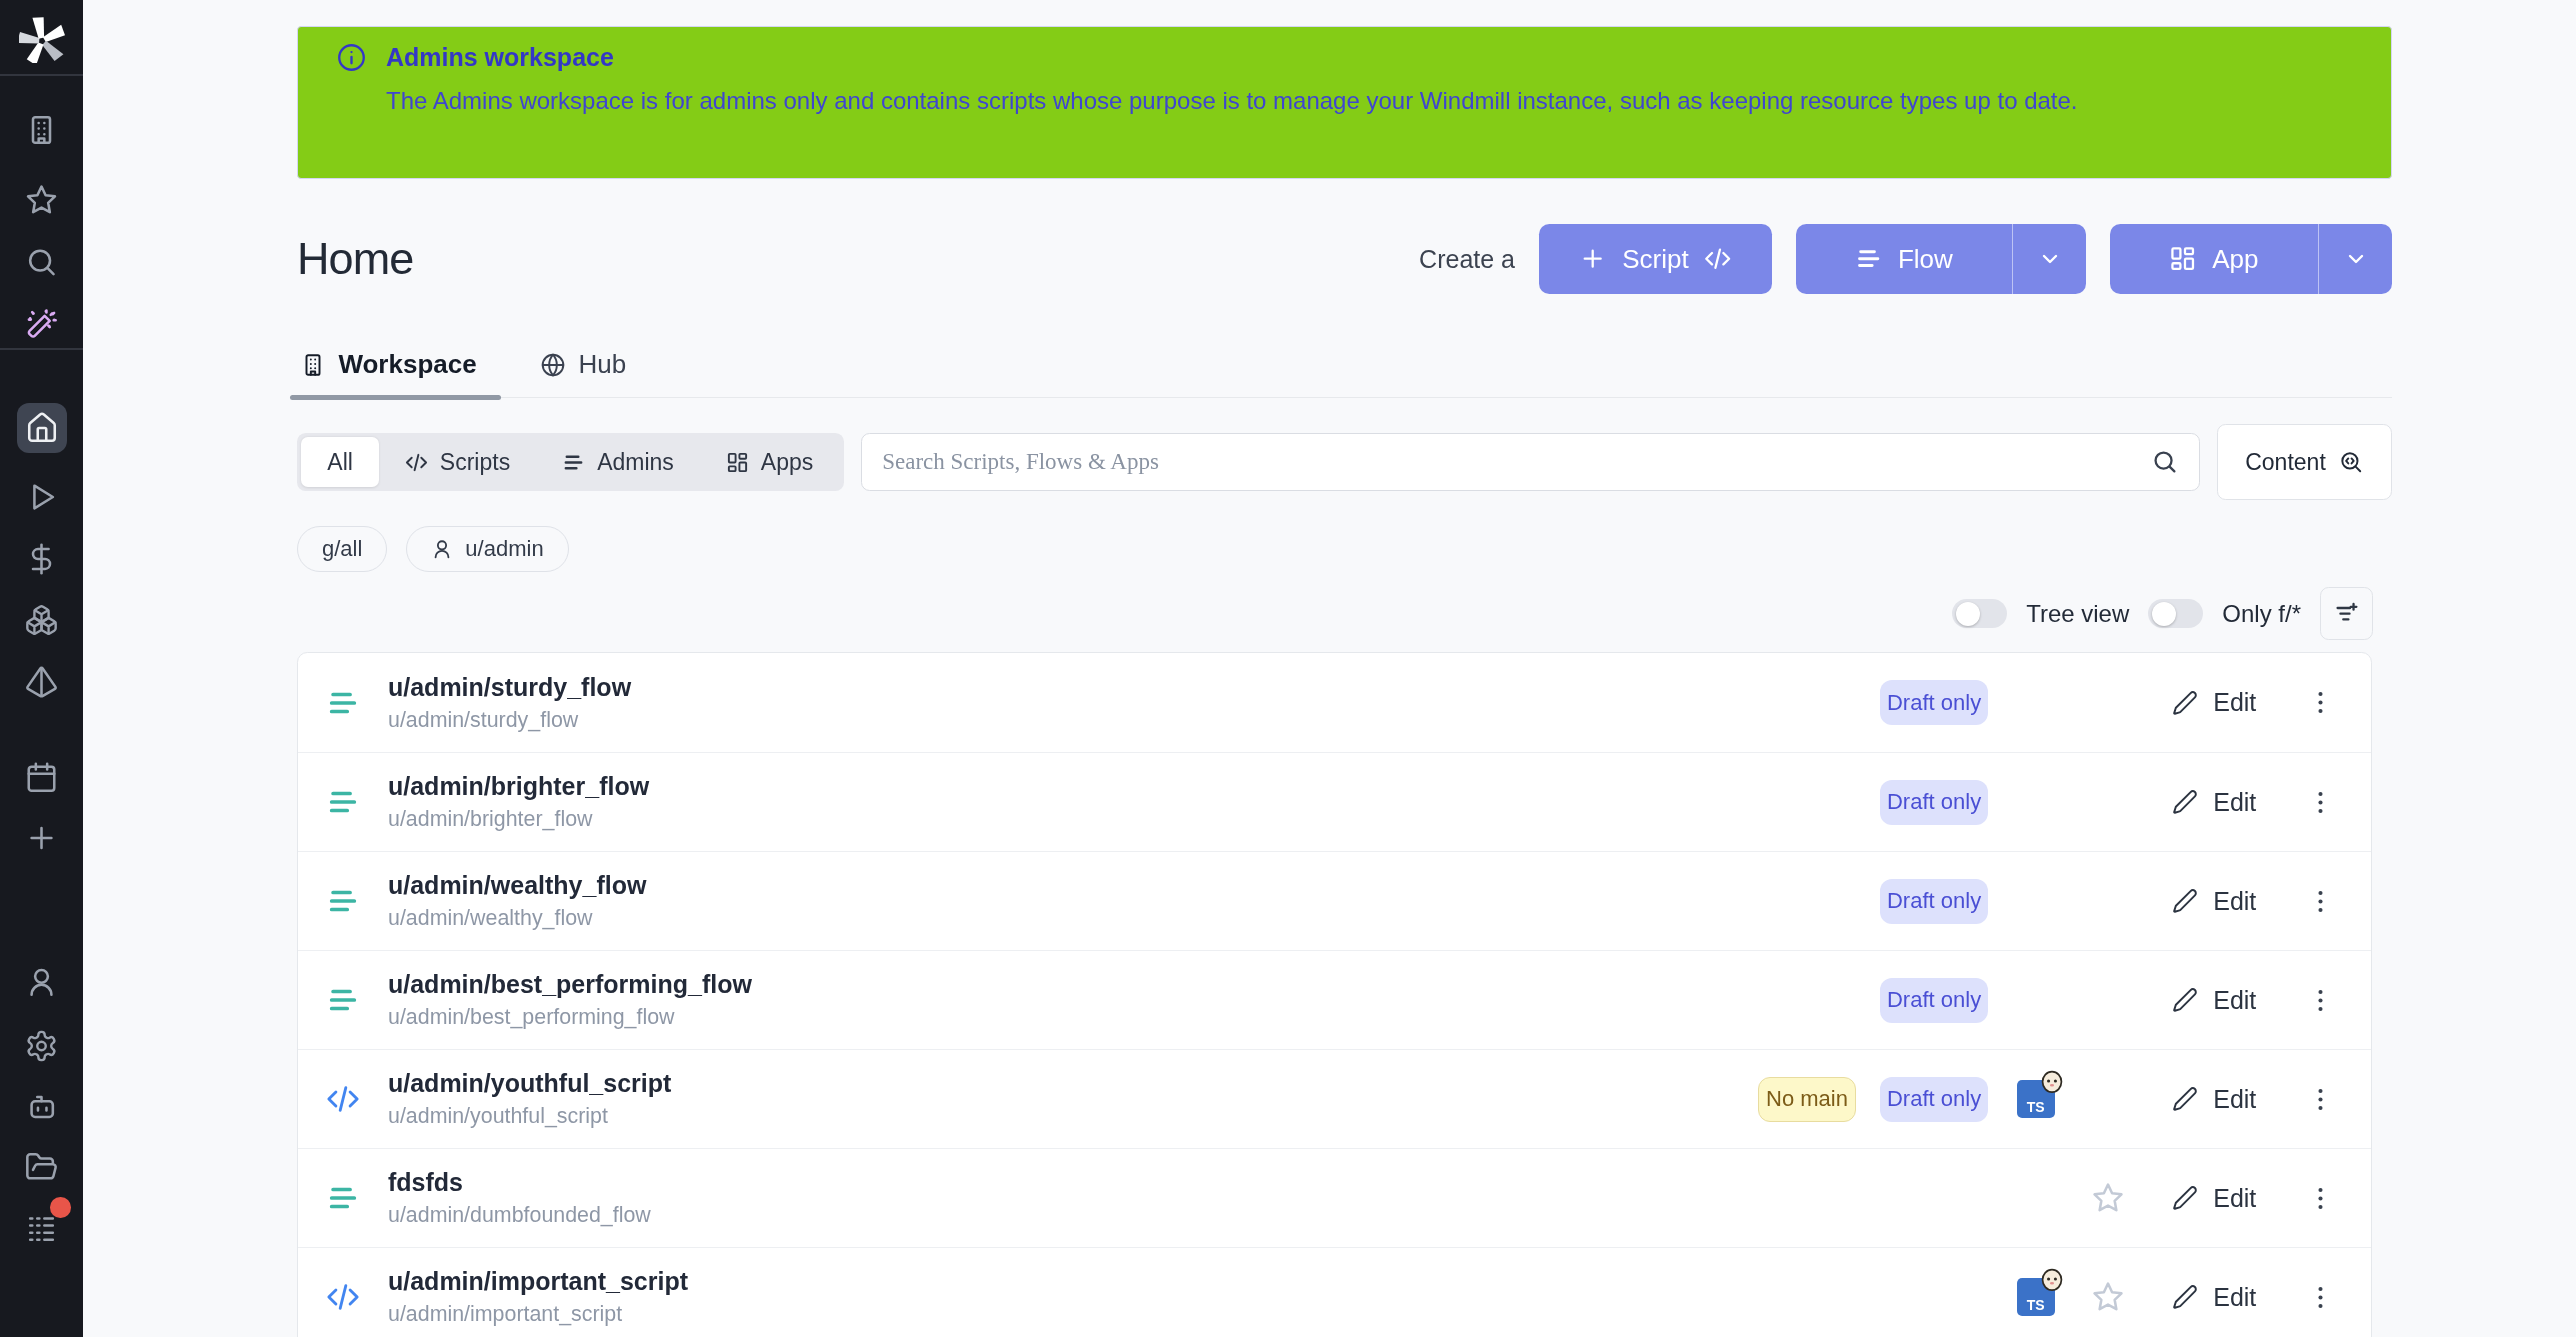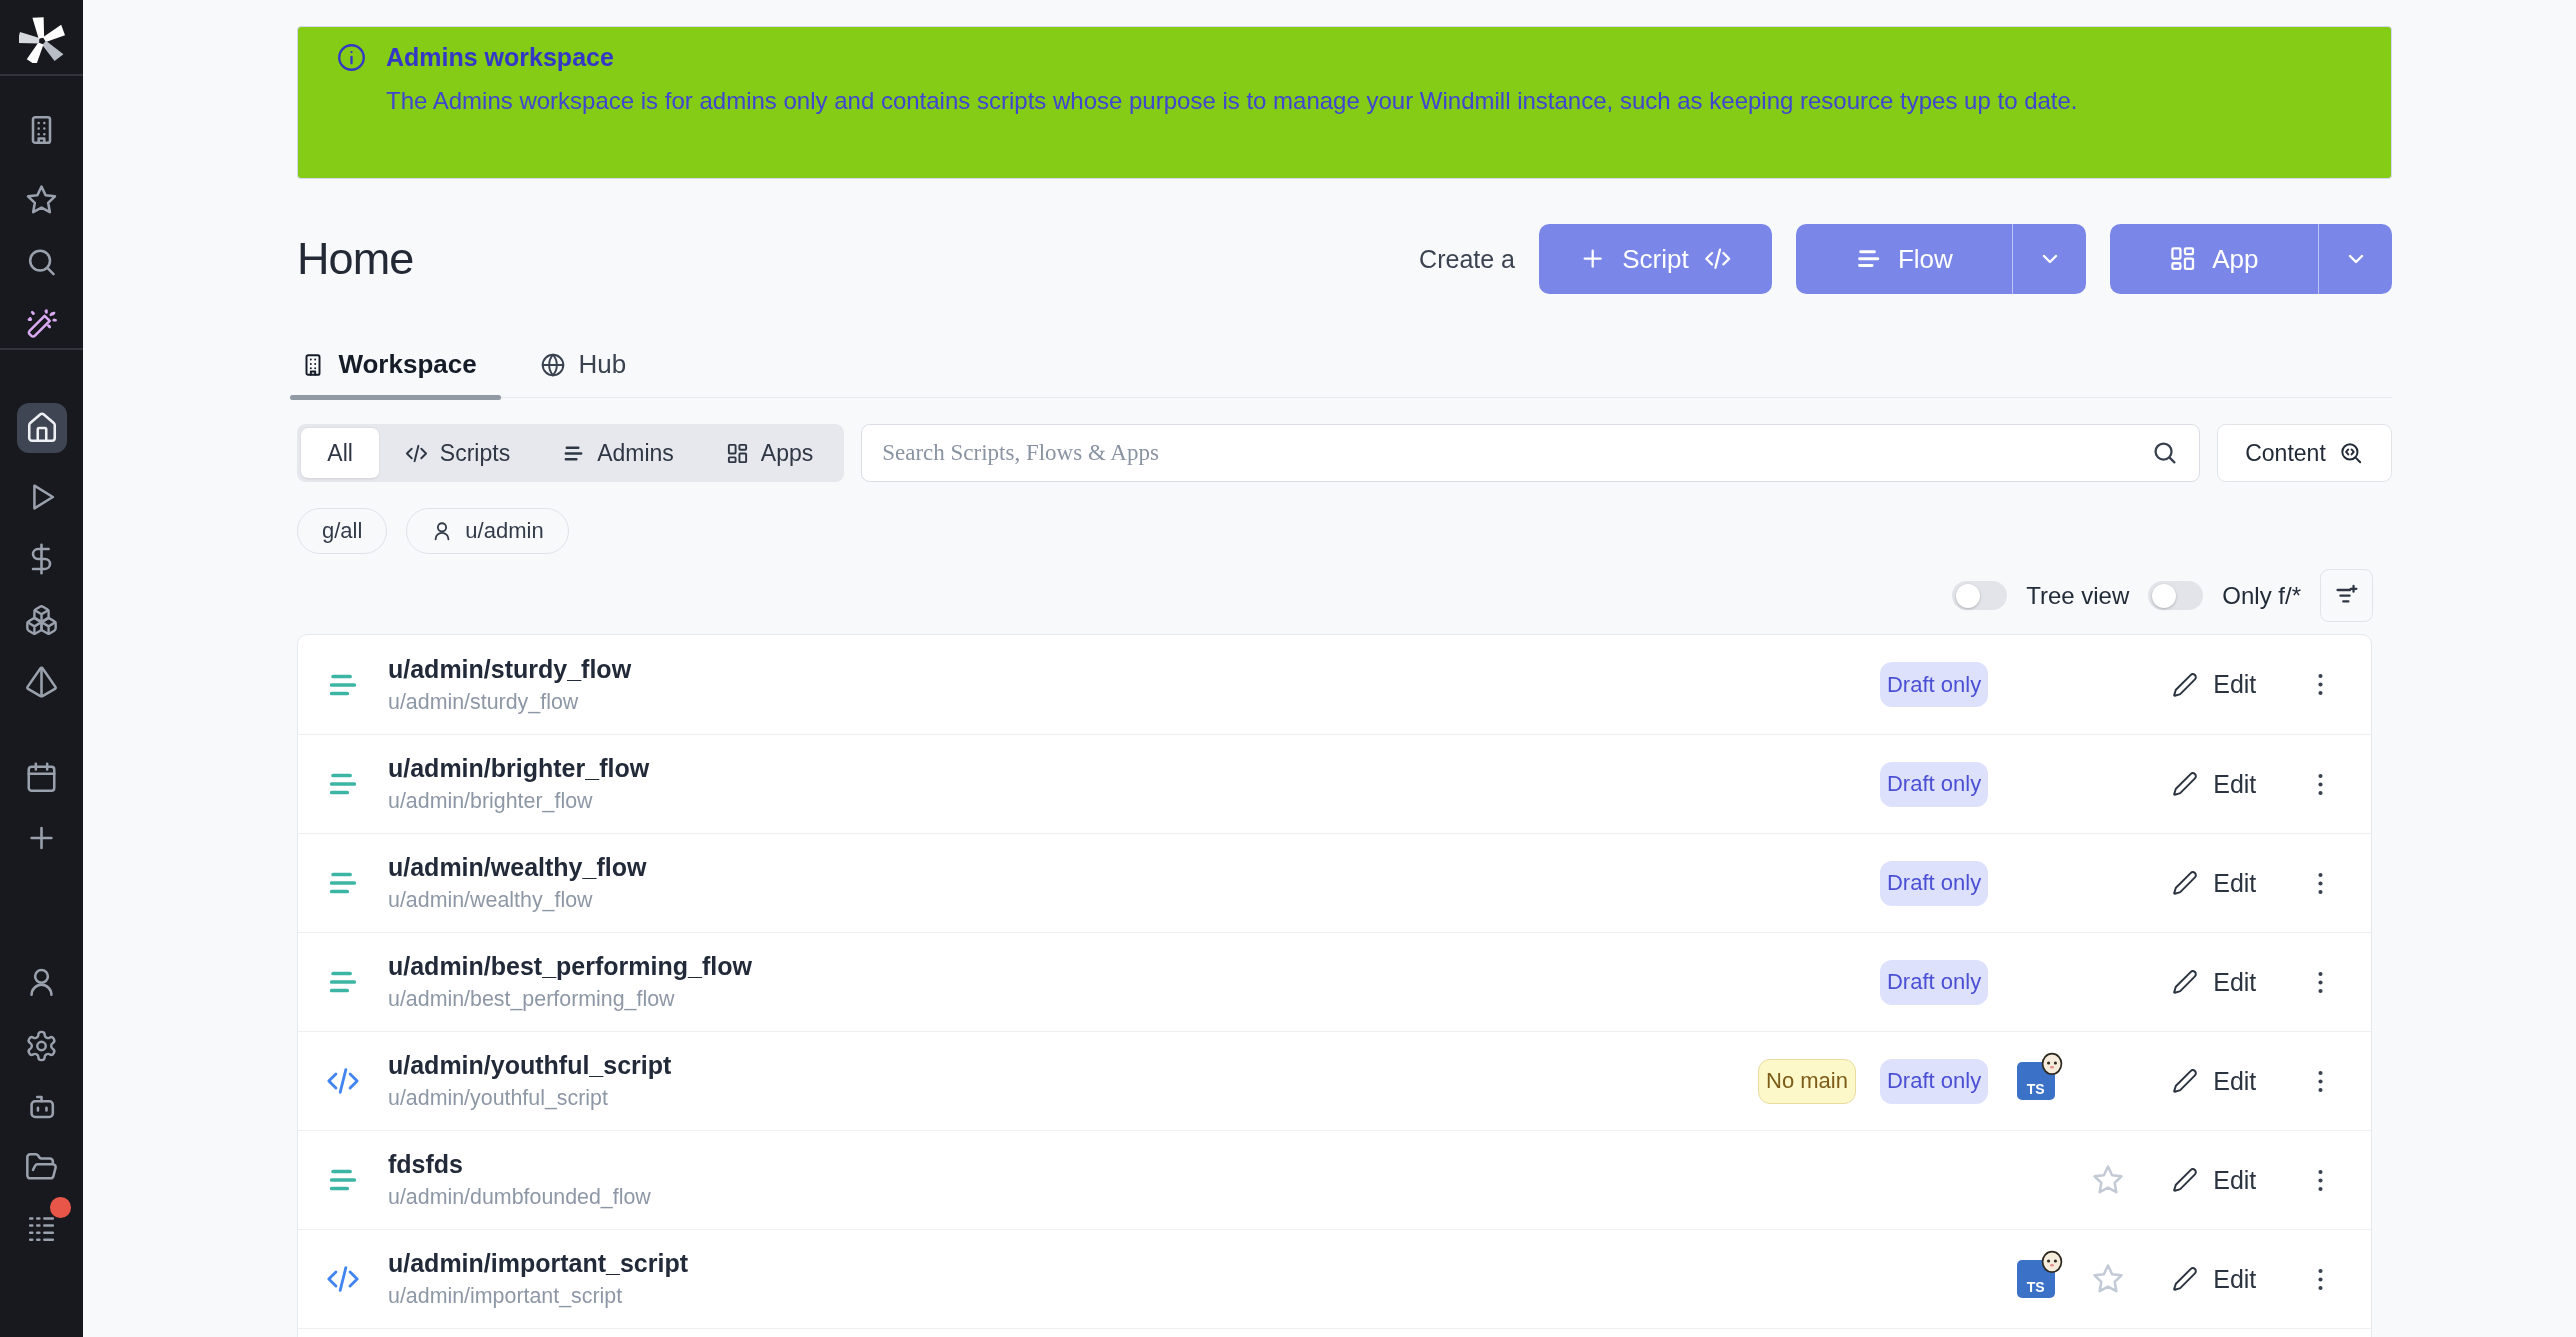--- a/index.html
+++ b/index.html
@@ -43,21 +43,21 @@
 .filter-row{margin-top:26px;display:flex;gap:17px;align-items:center}
 .chip-group{display:flex;align-items:center;background:#e7e8ed;border-radius:8.6px;padding:4.3px;height:58px;flex:none}
 .chip{display:flex;align-items:center;gap:12px;padding:0 26px;height:50px;font-size:23px;color:#2f3644;border-radius:6.9px;cursor:pointer;white-space:nowrap}
 .chip.selected{background:#fff;box-shadow:0 0.9px 2.6px rgba(0,0,0,.1)}
 .chip svg{width:23px;height:23px}
 .search-box{flex:1;height:58px;background:#fff;border:1.7px solid #dadde3;border-radius:8.6px;display:flex;align-items:center;padding:0 20.6px}
 .search-box input{flex:1;border:none;outline:none;font-size:23px;color:#14532d;background:transparent;font-family:Liberation Serif, serif}
 .search-box input::placeholder{color:#8a93a2}
 .search-box .mag{display:flex;color:#39414f}
 .search-box svg{width:27.4px;height:27.4px}
-.content-btn{width:175px;height:58px;background:#fff;border:1.7px solid #e0e3e8;border-radius:8.6px;display:flex;align-items:center;justify-content:center;gap:12px;font-size:23px;color:#222a37;font-family:inherit;cursor:pointer;flex:none}
+.content-btn{width:175px;height:76px;background:#fff;border:1.7px solid #e0e3e8;border-radius:8.6px;display:flex;align-items:center;justify-content:center;gap:12px;font-size:23px;color:#222a37;font-family:inherit;cursor:pointer;flex:none}
 .content-btn svg{width:26px;height:26px}
 
 .tags-row{margin-top:26px;display:flex;gap:19px}
 .tag{display:flex;align-items:center;gap:12px;height:46px;padding:0 24px;border:1.7px solid #dfe2e8;border-radius:23px;font-size:22px;color:#333b49;cursor:pointer}
 .tag svg{width:22px;height:22px}
 
 .view-row{margin-top:15.4px;display:flex;align-items:center;justify-content:flex-end;gap:19px;padding-right:19px}
 .switch{width:55px;height:29px;background:#e2e4ea;border-radius:14.6px;position:relative;cursor:pointer;flex:none}
 .switch::after{content:"";position:absolute;top:2.6px;left:3.4px;width:24px;height:24px;border-radius:50%;background:#fff;box-shadow:0 0.9px 2.6px rgba(0,0,0,.25)}
 .view-label{font-size:24px;color:#232b38}

